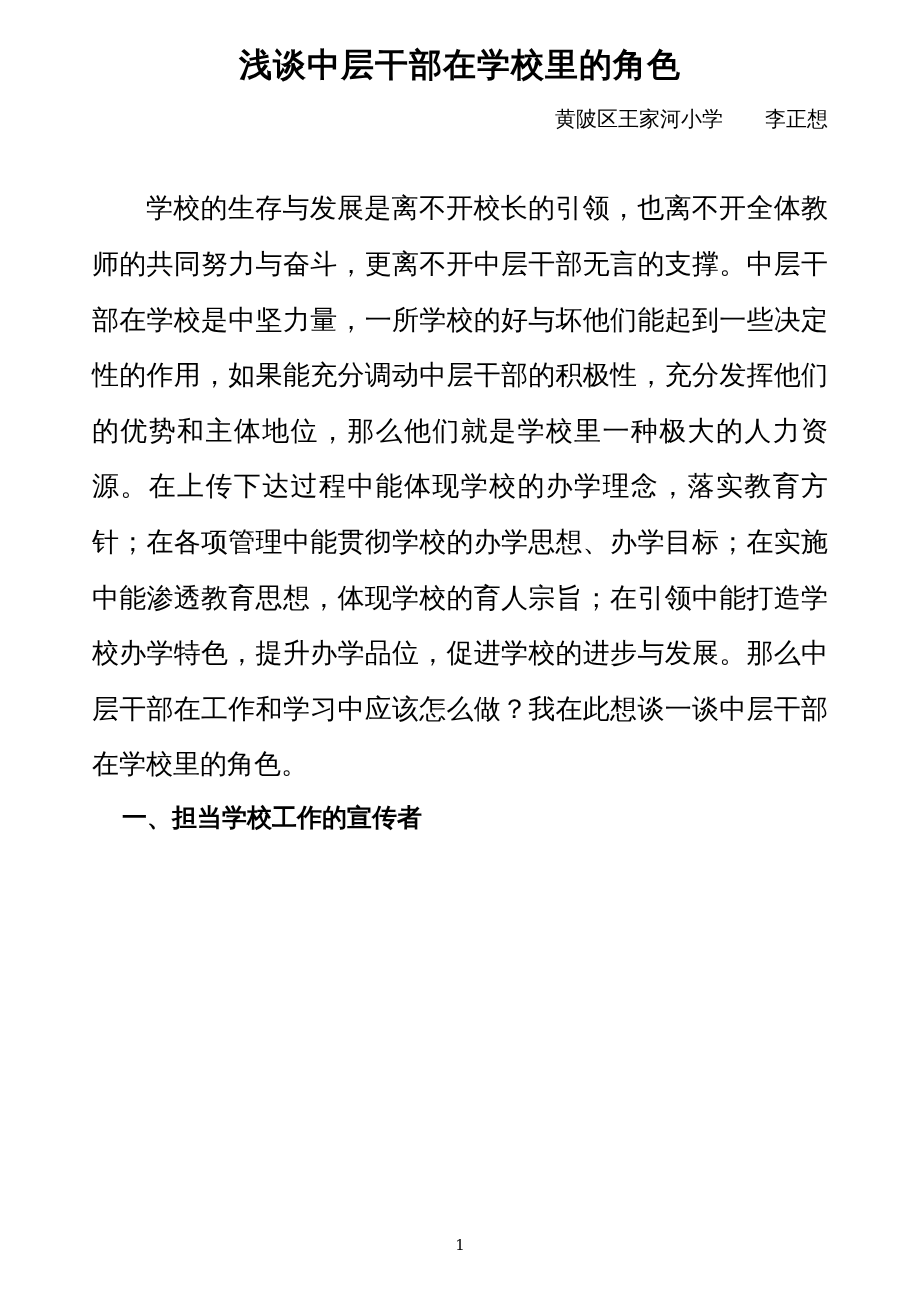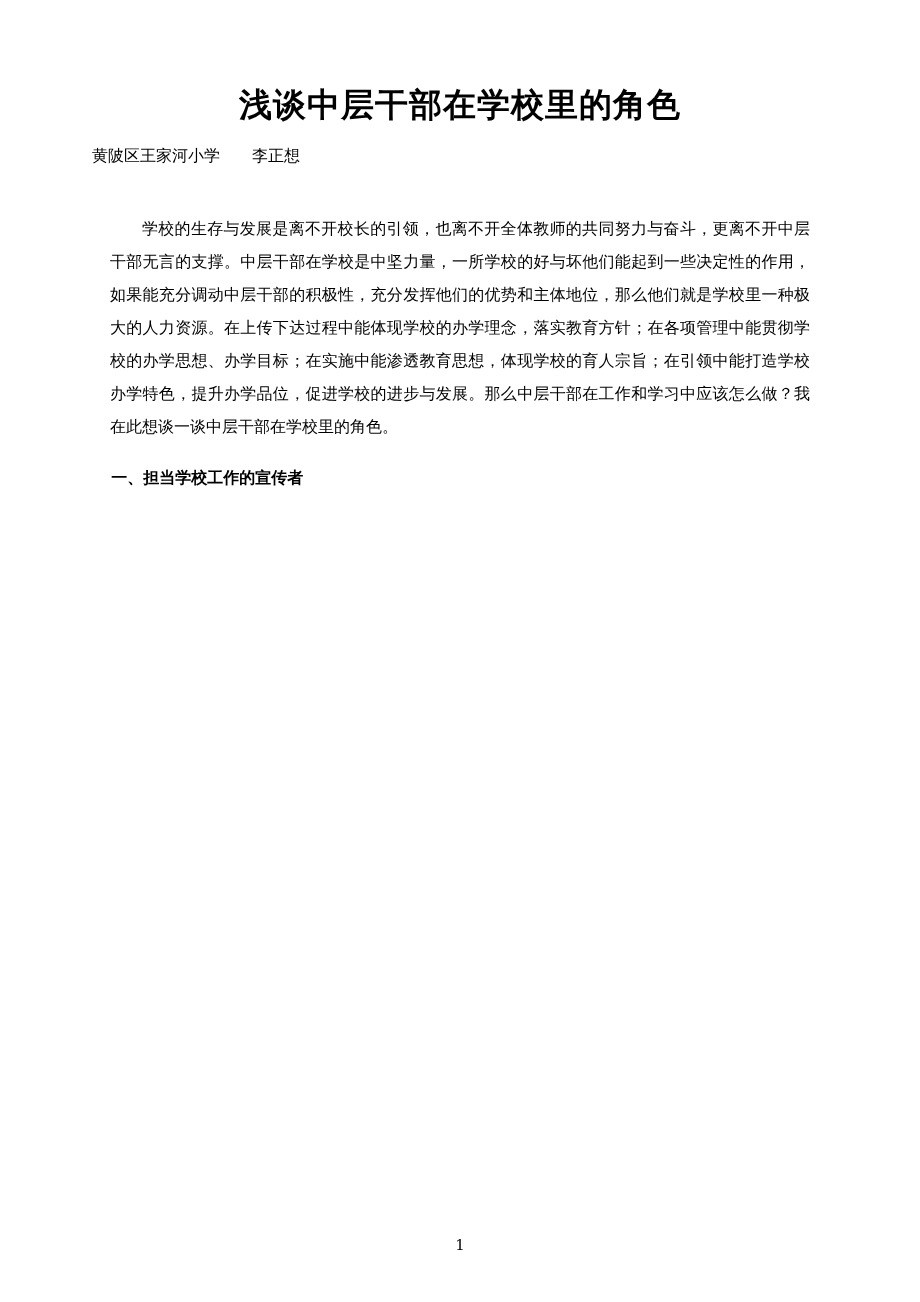--- a/index.html
+++ b/index.html
@@ -12,49 +12,49 @@
     height: 1302px;
     font-family: "DejaVu Serif", "Liberation Serif", serif;
     color: #000000;
     position: relative;
     overflow: hidden;
   }
   .page {
     box-sizing: border-box;
     width: 920px;
     height: 1302px;
-    padding: 84px 92px 40px 92px;
+    padding: 44px 92px 40px 92px;
     position: relative;
   }
   .doc-title {
     text-align: center;
     font-size: 33px;
     font-weight: bold;
     letter-spacing: 1px;
     line-height: 1.3;
     margin: 0 0 18px 0;
     font-family: "DejaVu Sans", "Liberation Sans", sans-serif;
   }
   .doc-byline {
-    text-align: left;
-    font-size: 16px;
+    text-align: right;
+    font-size: 21px;
     line-height: 1.4;
     margin: 0 0 46px 0;
     white-space: pre;
   }
   .para {
-    font-size: 16px;
+    font-size: 27px;
     line-height: 2.06;
     text-align: justify;
     text-justify: inter-ideograph;
     text-indent: 2em;
-    margin: 18px;
+    margin: 0;
   }
   .heading {
-    font-size: 16px;
+    font-size: 25px;
     font-weight: bold;
     line-height: 2.06;
     text-indent: 1.2em;
     margin: 0;
     font-family: "DejaVu Sans", "Liberation Sans", sans-serif;
   }
   .page-number {
     position: absolute;
     left: 0;
     right: 0;

